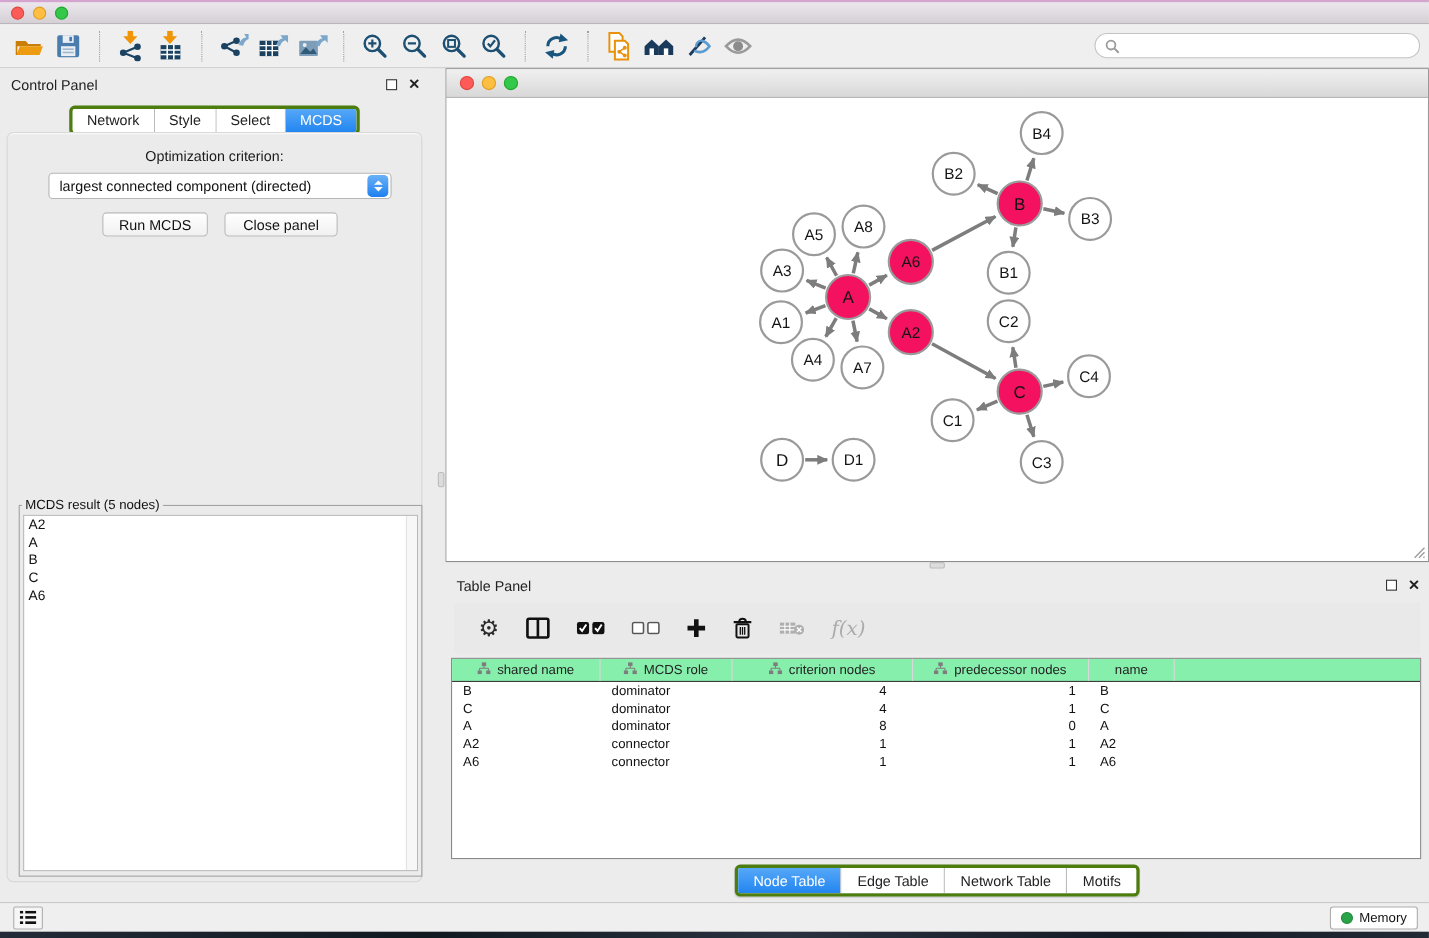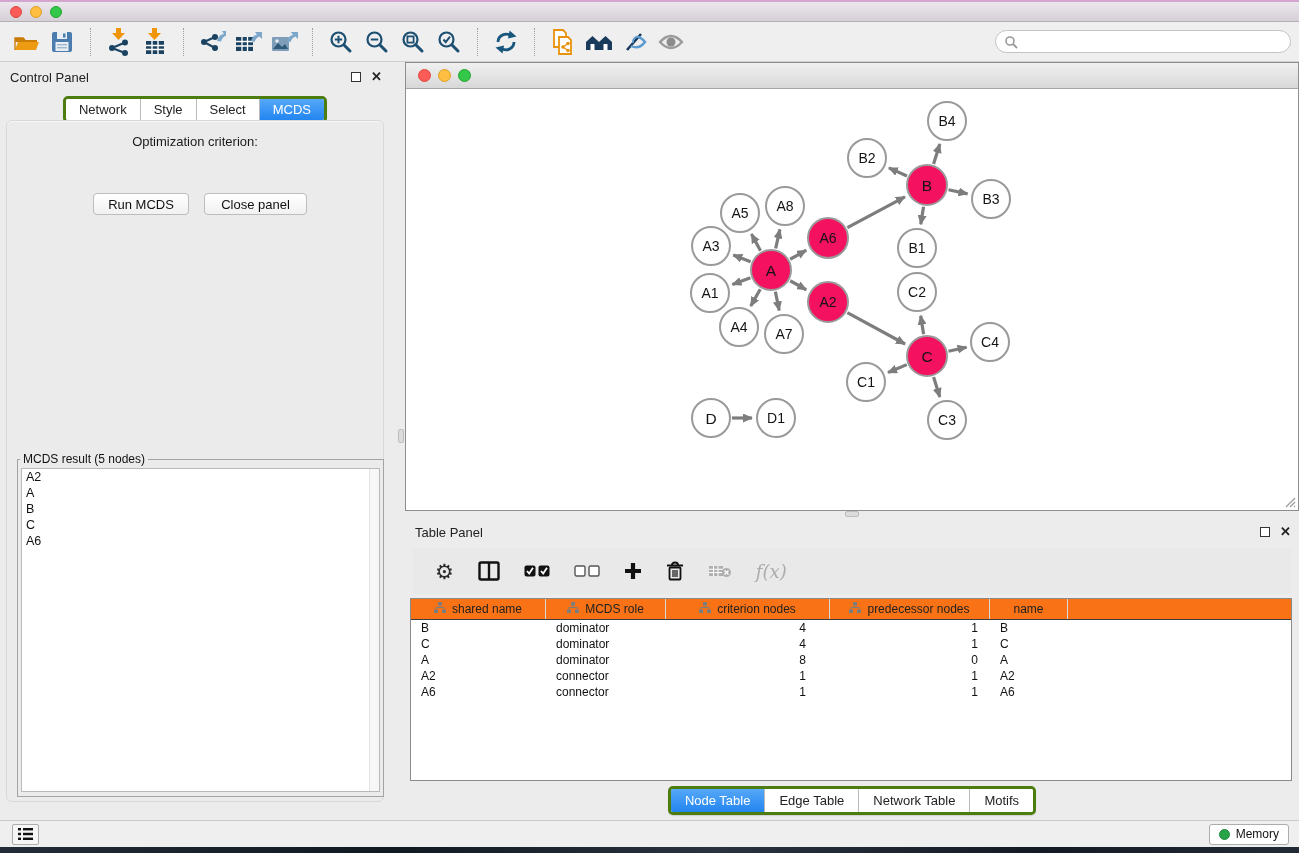--- a/index.html
+++ b/index.html
@@ -93,21 +93,21 @@
 
   
   #table-panel { left:405px; top:517px; width:894px; height:301px; background:#ECECEC; }
   #tp-toolbar { position:absolute; left:8px; top:31px; right:8px; height:46px;
     background:#E9E9E9; display:flex; align-items:center; gap:24px; padding-left:22px; }
   .tp-ico { display:flex; align-items:center; justify-content:center; }
   .gear { font-size:21px; color:#2b2b2b; line-height:21px; }
   .fx { font-family:"DejaVu Serif", serif; font-style:italic; font-size:18px; color:#ABABAB; }
   #tbl-wrap { position:absolute; left:5px; top:81px; width:882px; height:183px;
     background:#fff; border:1px solid #8A8A8A; overflow:hidden; }
-  #tbl-head { display:flex; height:21px; background:#f97316; border-bottom:1px solid #3d3d3d; }
+  #tbl-head { display:flex; height:21px; background:#86efac; border-bottom:1px solid #3d3d3d; }
   .th { display:flex; align-items:center; justify-content:center; gap:6px;
     font-size:12px; color:#222; border-right:1px solid #D9D9D9; }
   .th:last-child { border-right:none; }
   .tr { display:flex; height:16px; }
   .td { font-size:12px; color:#111; line-height:16px; white-space:nowrap; overflow:hidden; }
   #tp-tabs { position:absolute; left:0; right:0; top:269px; display:flex; justify-content:center; }
   #tp-tabs .tab { padding:4px 14px; }
 
   
   #statusbar { left:0; top:820px; width:1299px; height:27px; background:#EFEFEF;
@@ -282,20 +282,27 @@
   <div id="cp-tabs">
     <div class="tabset">
       <div class="tab">Network</div>
       <div class="tab">Style</div>
       <div class="tab">Select</div>
       <div class="tab sel">MCDS</div>
     </div>
   </div>
   <div id="cp-box">
     <div id="opt-label">Optimization criterion:</div>
+    <div id="criterion">
+      <span class="val">largest connected component (directed)</span>
+      <span class="stepper">
+          <span class="tri-up"></span>
+          <span class="tri-dn"></span>
+        </span>
+    </div>
     <div class="btn" id="run-btn">Run MCDS</div>
     <div class="btn" id="close-btn">Close panel</div>
     <fieldset id="mcds-fieldset">
       <legend>MCDS result (5 nodes)</legend>
       <div id="mcds-list">
         <div class="mcds-item">A2</div>
           <div class="mcds-item">A</div>
           <div class="mcds-item">B</div>
           <div class="mcds-item">C</div>
           <div class="mcds-item">A6</div>

